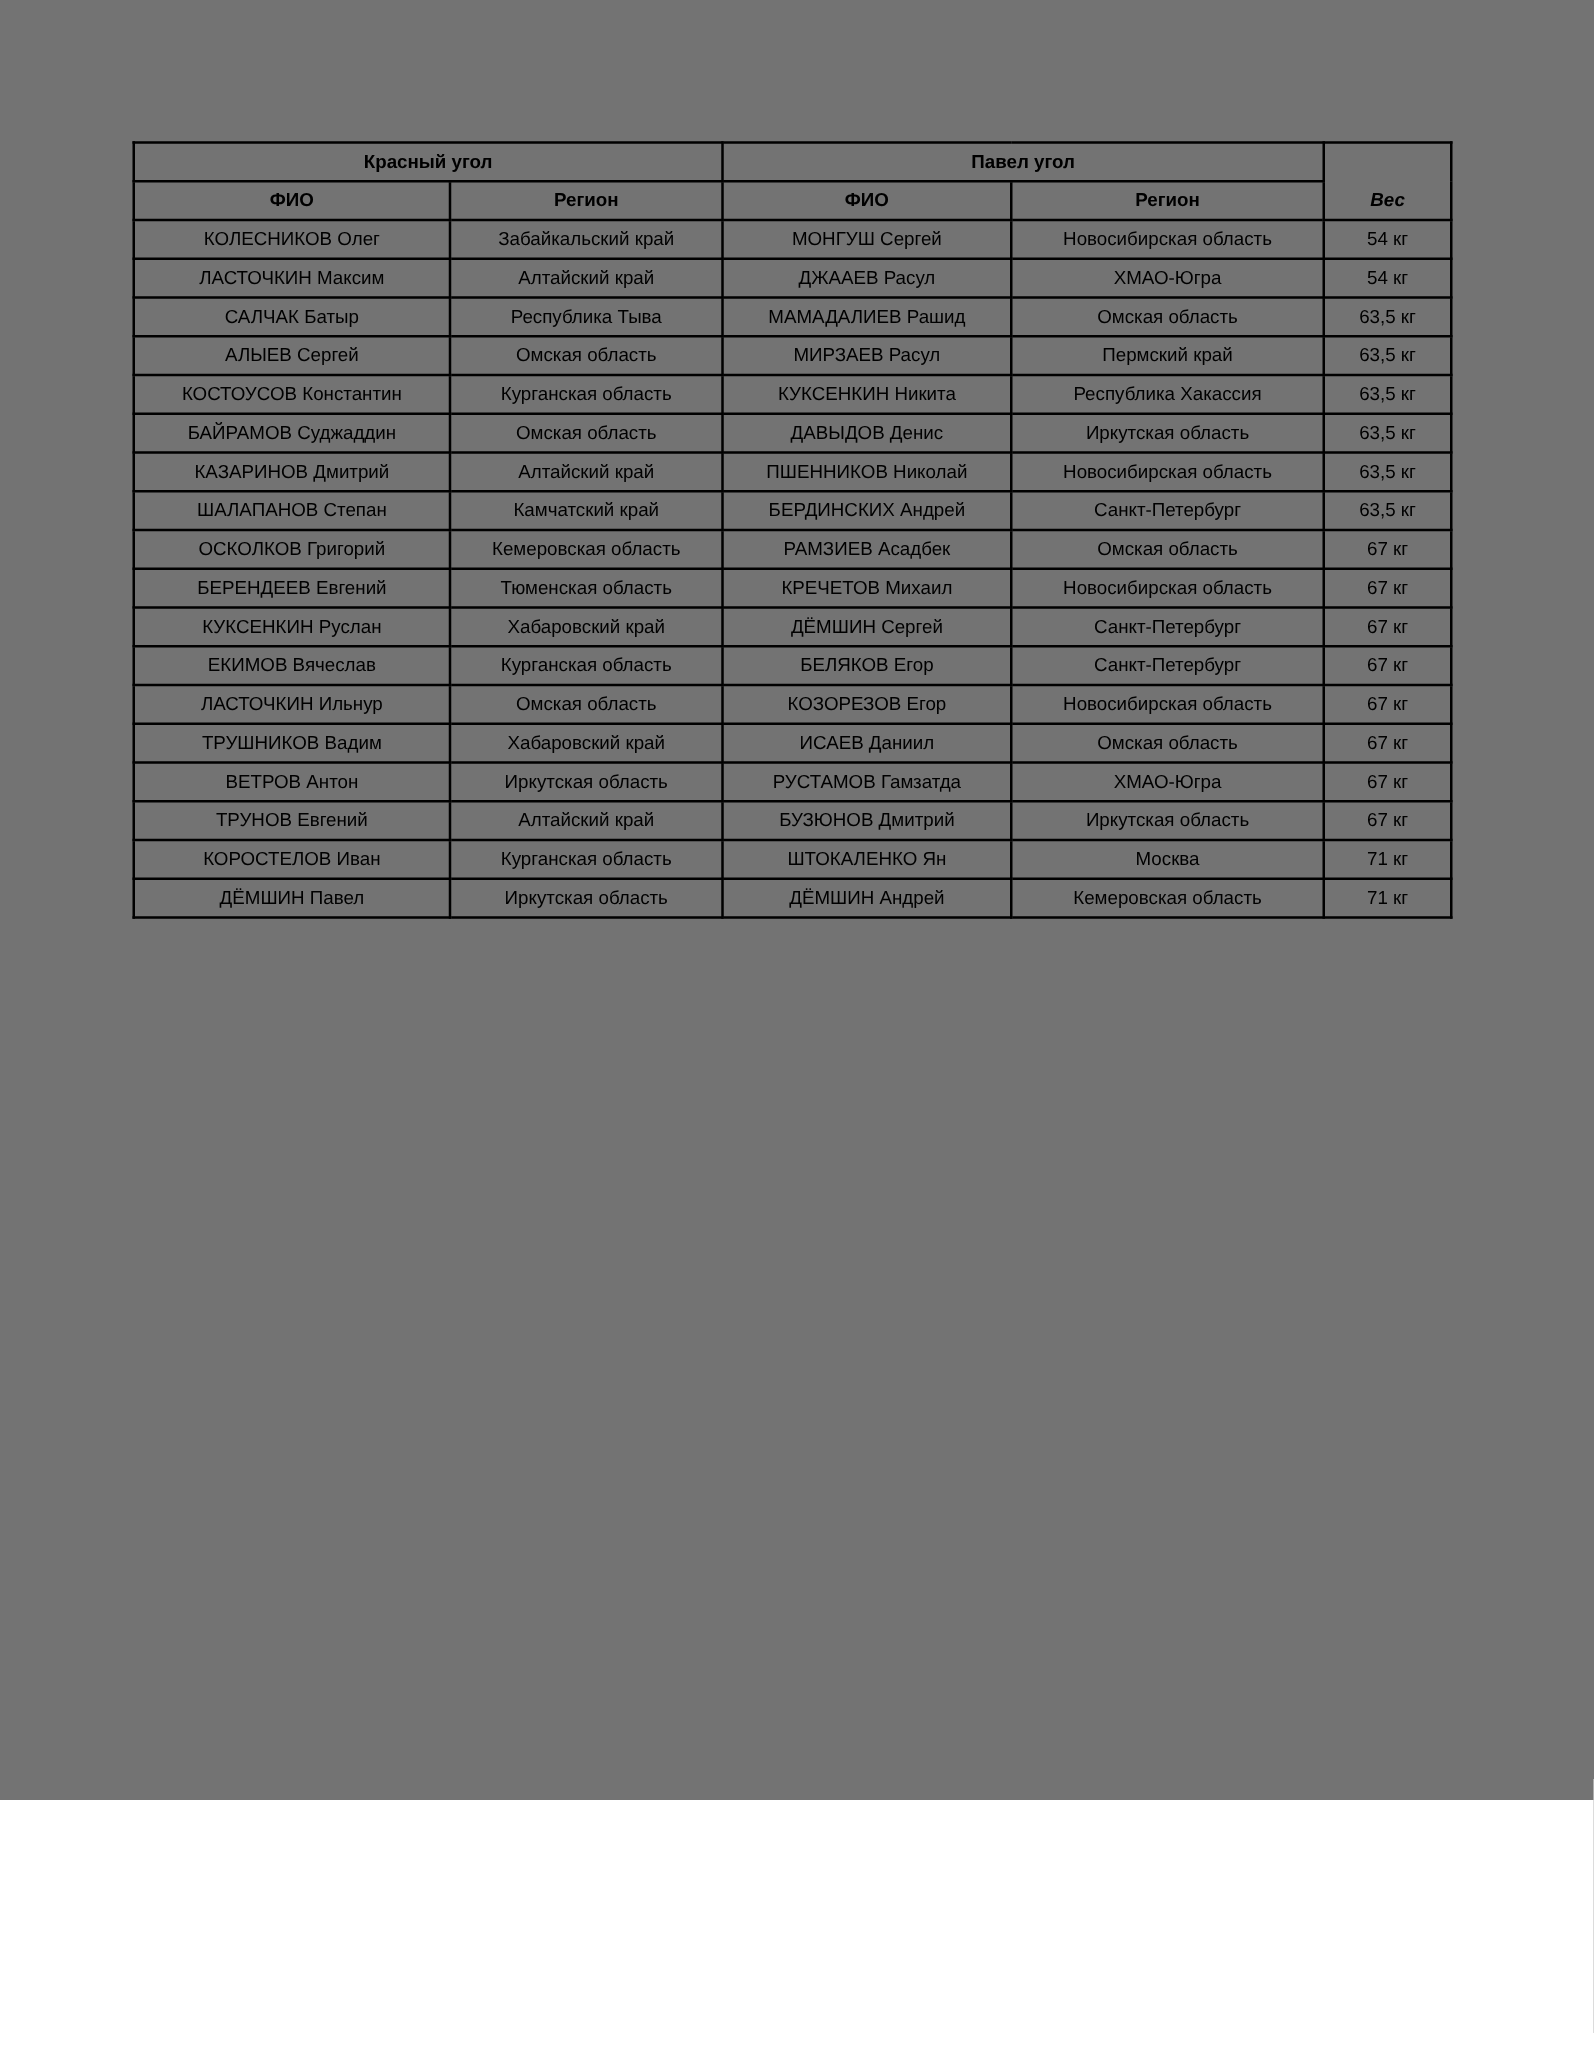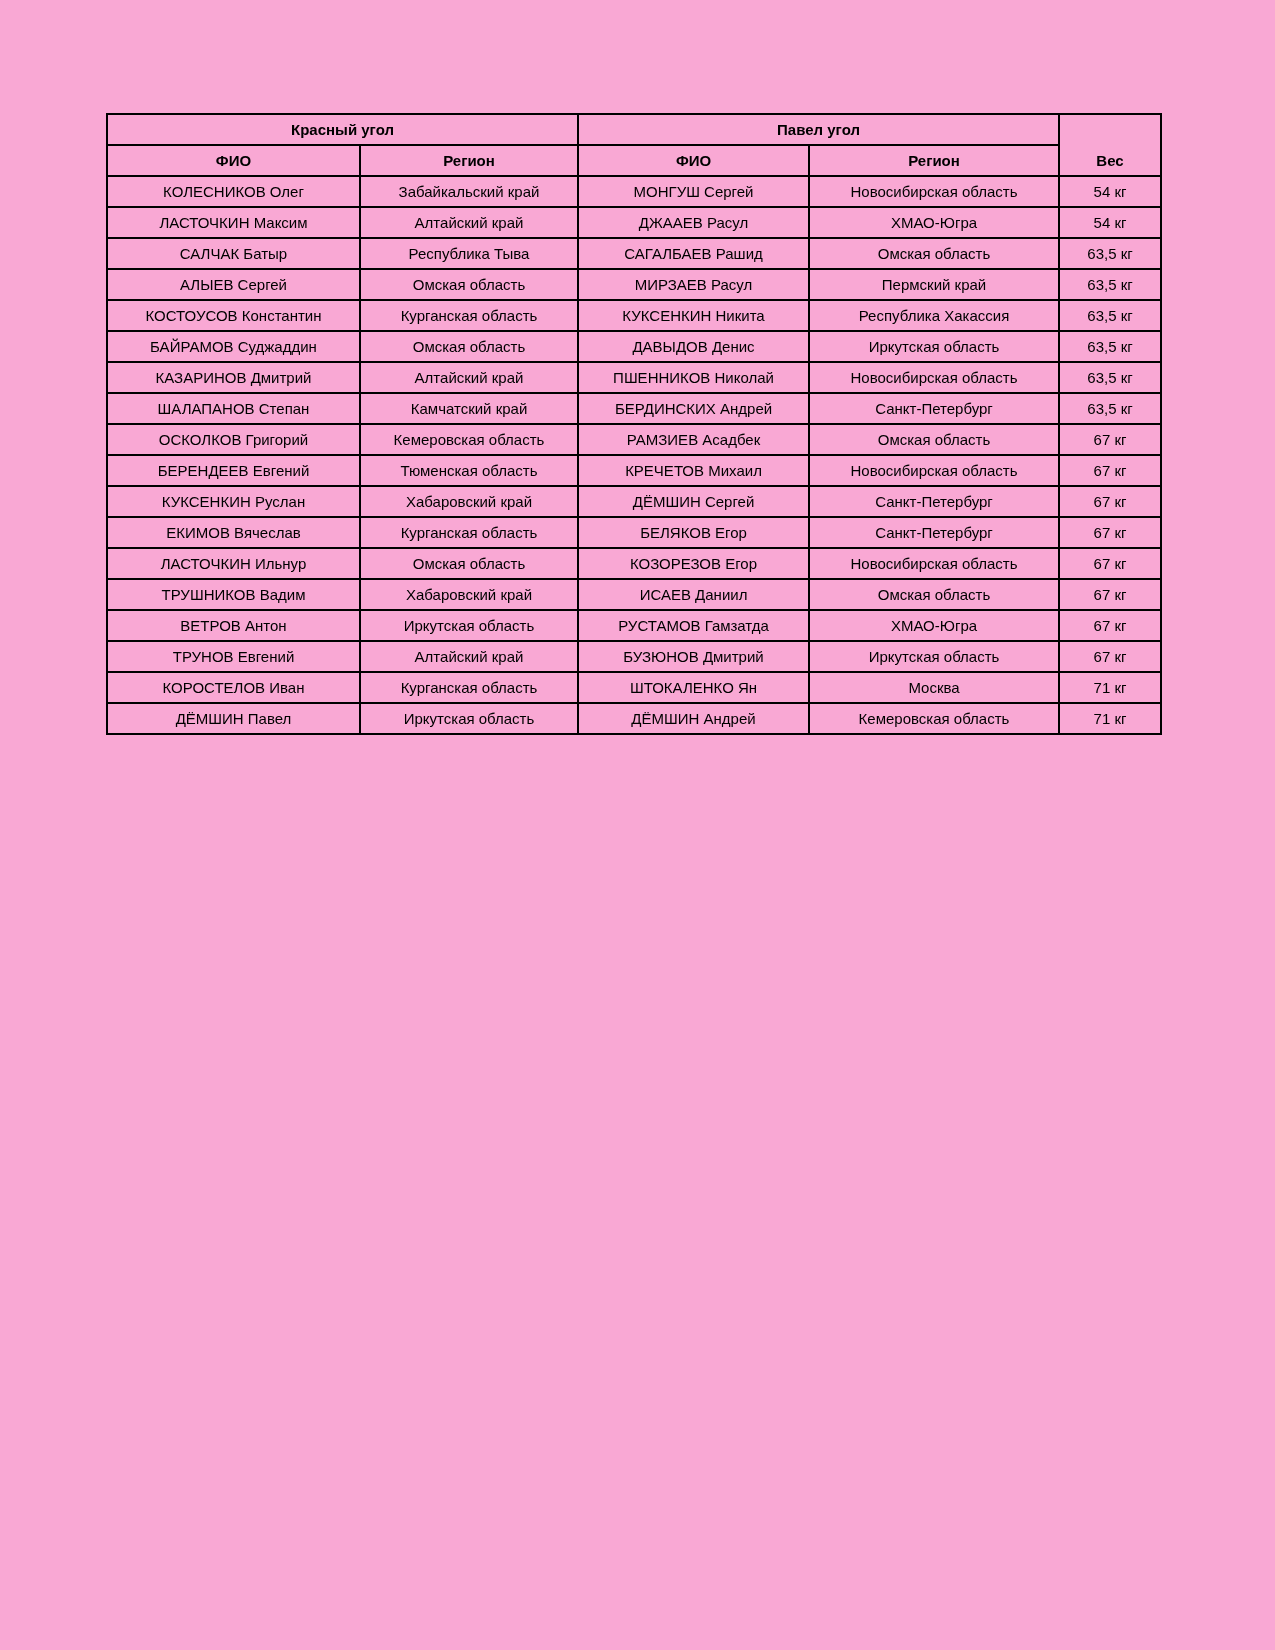--- a/index.html
+++ b/index.html
@@ -3,22 +3,22 @@
 <meta charset="utf-8">
 <style>
   html, body {
     margin: 0;
     padding: 0;
     background: #ffffff;
   }
   .page {
     position: relative;
     width: 1275px;
-    height: 1650px;
-    background: #f9a8d4;
+    height: 1440px;
+    background: #737373;
     font-family: "Liberation Sans", sans-serif;
     color: #000000;
   }
   table.pairings {
     position: absolute;
     left: 106px;
     top: 113px;
     border-collapse: collapse;
     table-layout: fixed;
     width: 1054px;
@@ -34,20 +34,21 @@
     padding: 0 2px;
     overflow: hidden;
     white-space: nowrap;
   }
   table.pairings th {
     font-weight: bold;
   }
   table.pairings th.weight-head {
     vertical-align: bottom;
     padding-bottom: 7px;
+    font-style: italic;
   }
 </style>
 </head>
 <body>
 
 <div class="page">
   <table class="pairings">
     <colgroup>
       <col style="width:253px">
       <col style="width:218px">
@@ -79,21 +80,21 @@
         <tr>
           <td>ЛАСТОЧКИН Максим</td>
           <td>Алтайский край</td>
           <td>ДЖААЕВ Расул</td>
           <td>ХМАО-Югра</td>
           <td>54 кг</td>
         </tr>
         <tr>
           <td>САЛЧАК Батыр</td>
           <td>Республика Тыва</td>
-          <td>САГАЛБАЕВ Рашид</td>
+          <td>МАМАДАЛИЕВ Рашид</td>
           <td>Омская область</td>
           <td>63,5 кг</td>
         </tr>
         <tr>
           <td>АЛЫЕВ Сергей</td>
           <td>Омская область</td>
           <td>МИРЗАЕВ Расул</td>
           <td>Пермский край</td>
           <td>63,5 кг</td>
         </tr>

